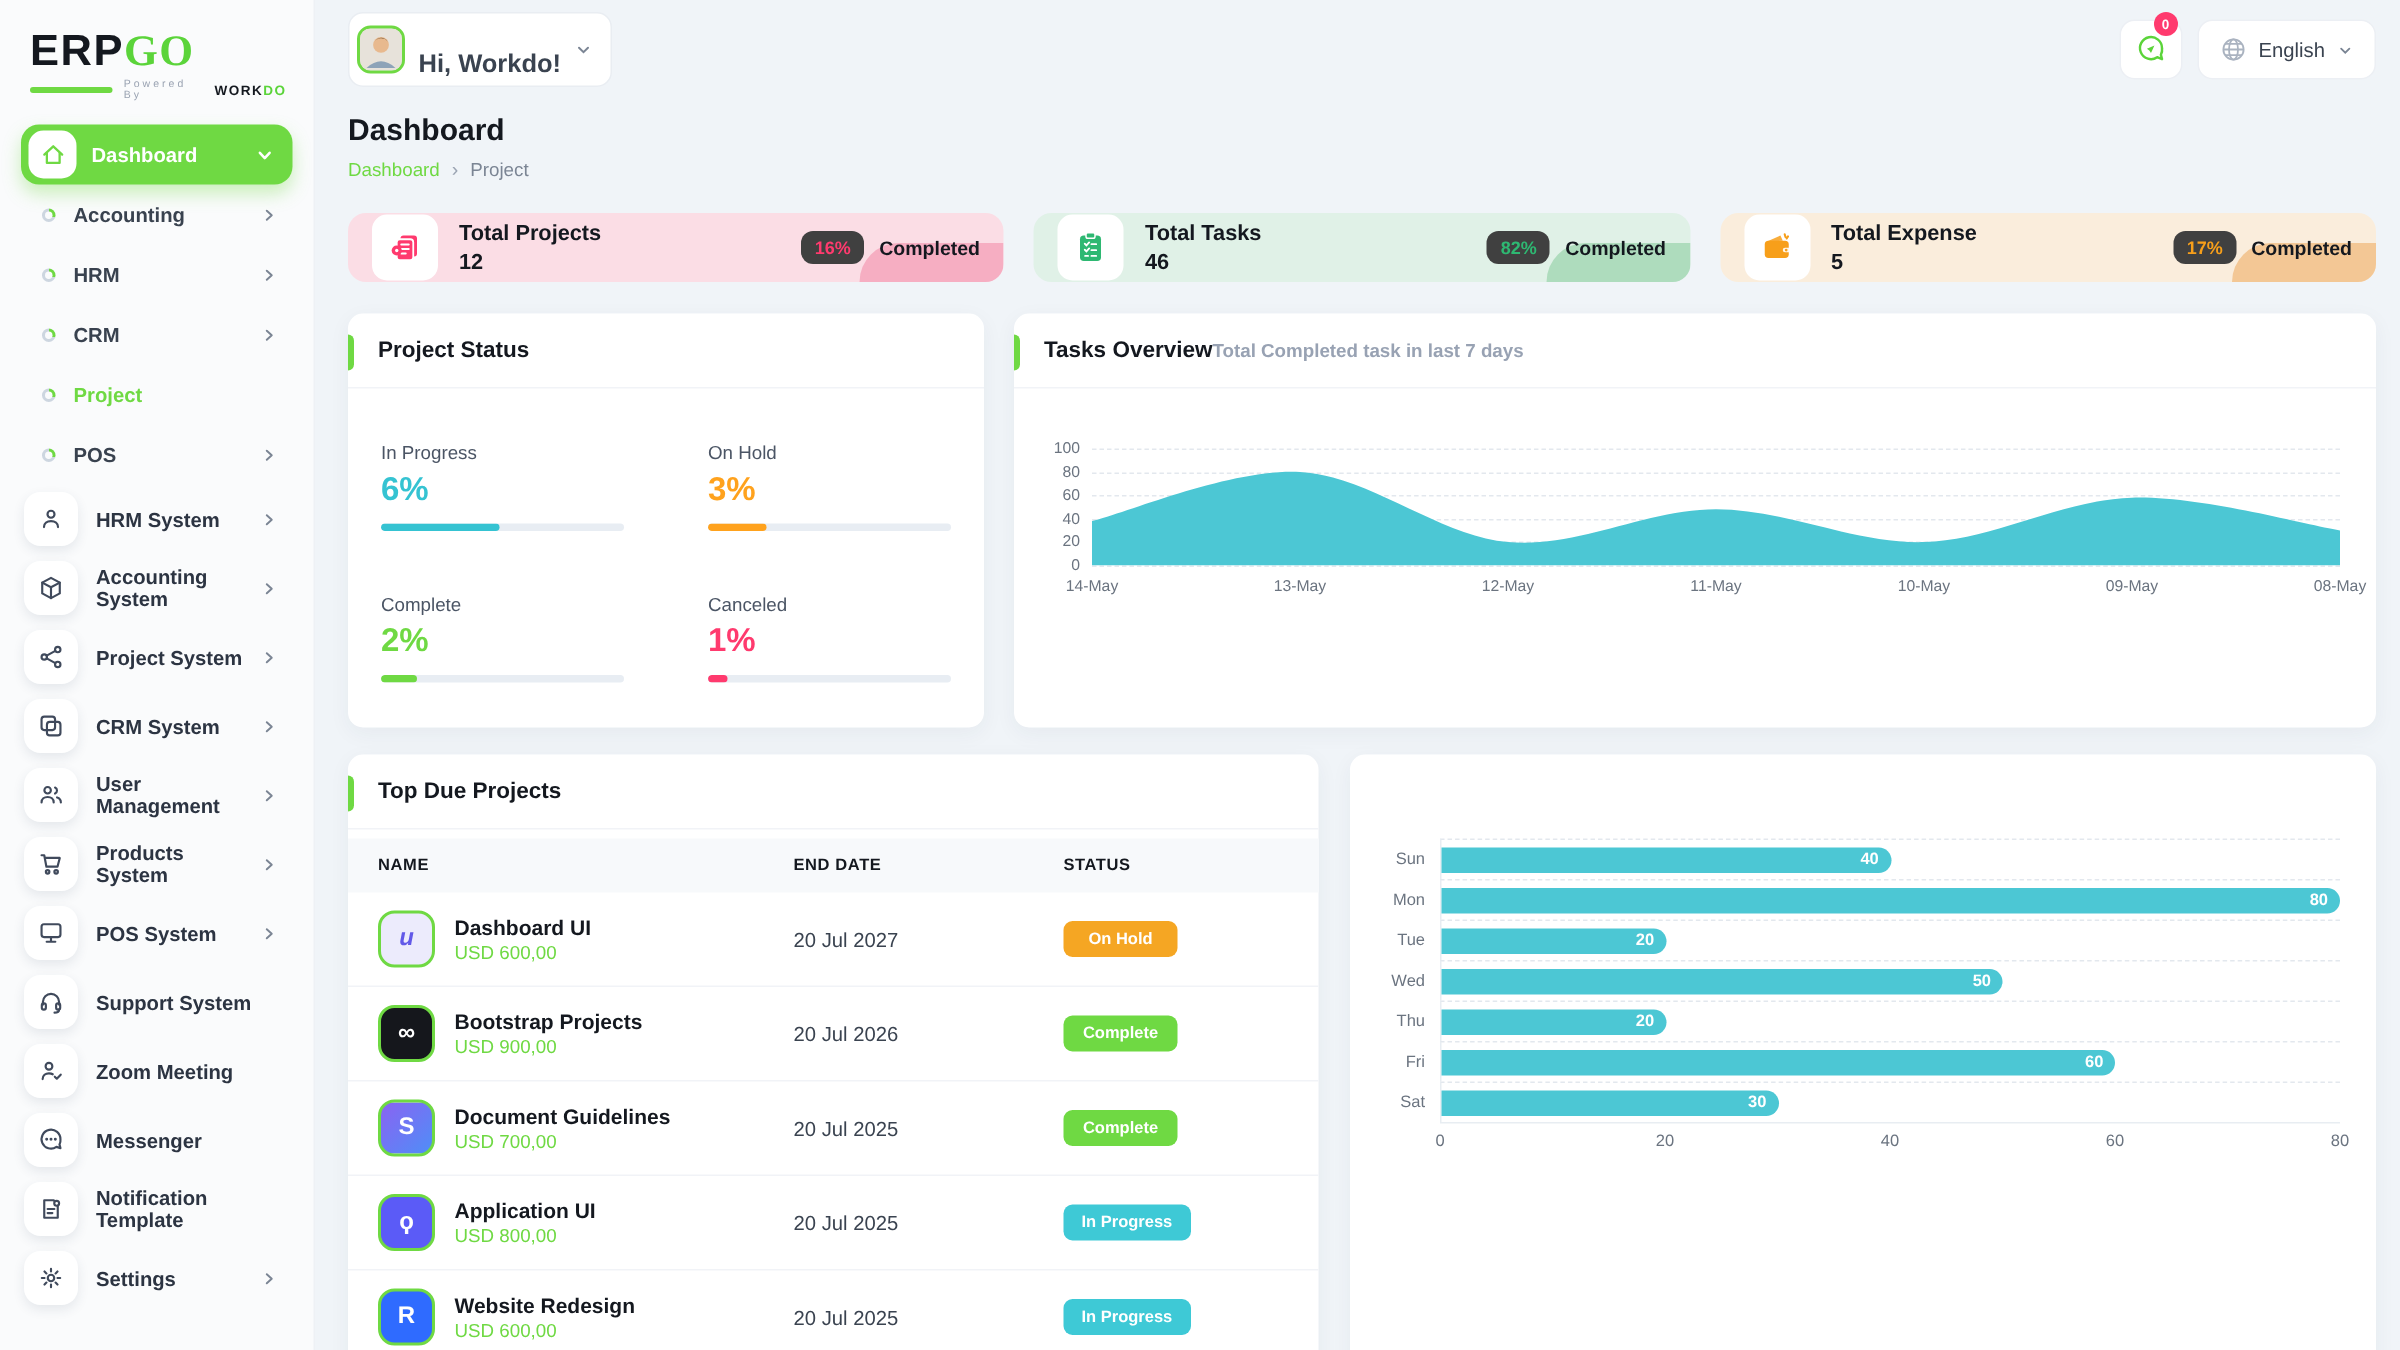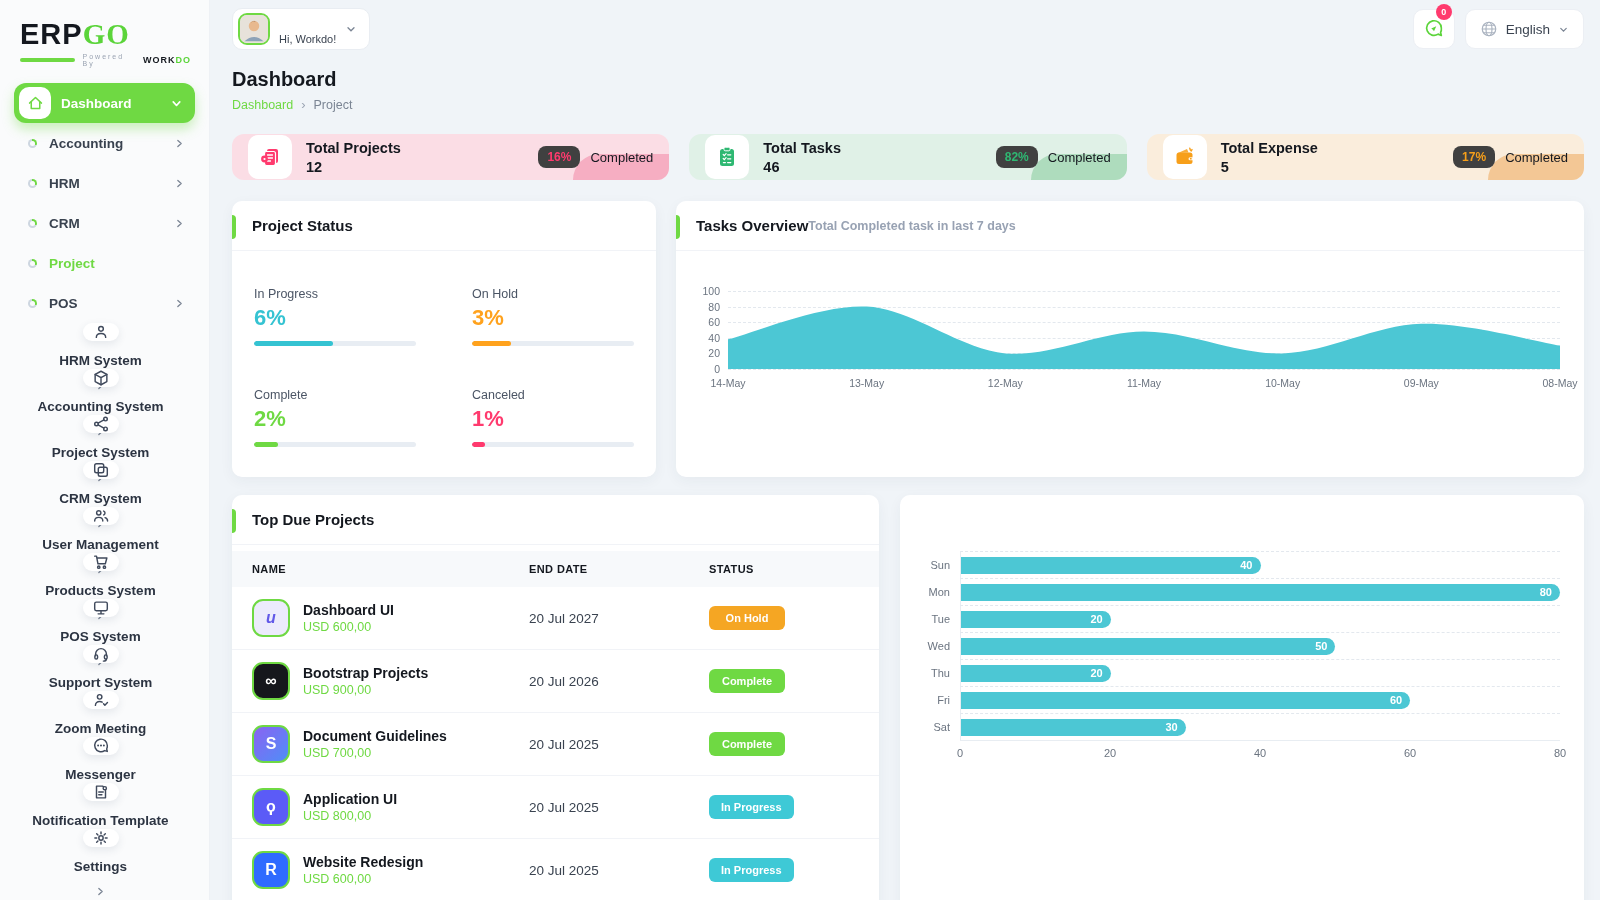--- a/index.html
+++ b/index.html
@@ -26,35 +26,35 @@
   .side-pill .lbl { color:#fff; font-weight:700; font-size:13.5px; flex:1; }
 
   .side-item { height:40px; display:flex; align-items:center; gap:12px; padding:0 10px 0 14px; cursor:pointer; }
   .dot { width:9px; height:9px; border-radius:50%;
     background:conic-gradient(#6fd943 0 110deg, #cdd6e0 110deg 360deg);
     position:relative; }
   .dot::after { content:""; position:absolute; inset:2px; border-radius:50%; background:#fafbfc; }
   .side-item .lbl { font-size:13.5px; font-weight:600; color:#39424f; flex:1; }
   .side-item.active .lbl { color:#6fd943; font-weight:700; }
 
-  .side-tile-item { height:46px; display:flex; align-items:center; gap:12px; padding:0 10px 0 2px; cursor:pointer;flex-direction:column; }
+  .side-tile-item { height:46px; display:flex; align-items:center; gap:12px; padding:0 10px 0 2px; cursor:pointer; }
   .tile { width:36px; height:36px; border-radius:11px; background:#fff;
     box-shadow:0 3px 8px rgba(40,60,90,.10); display:flex; align-items:center; justify-content:center; }
   .side-tile-item .lbl { font-size:13.5px; font-weight:600; color:#2c3442; flex:1; }
 
   .chev { color:#7b8594; display:flex; }
 
   
   .main { margin-left:210px; padding:0 16px 0 22px; }
 
   .topbar { display:flex; align-items:center; justify-content:space-between; padding:8px 0 6px 0; }
   .user-chip { display:flex; align-items:center; gap:9px; background:#fff; border:1px solid #e9edf2;
     border-radius:10px; padding:4px 12px 4px 5px; cursor:pointer; }
   .avatar { width:32px; height:32px; border-radius:9px; border:2px solid #6fd943; background:#e8e4de; overflow:hidden; }
-  .user-chip .lbl { font-size:11px; font-weight:400; color:#3a4350;margin-top:20px; }
+  .user-chip .lbl { font-size:17px; font-weight:700; color:#3a4350;margin-top:20px; }
   .topbar-right { display:flex; gap:10px; }
   .icon-chip { position:relative; width:42px; height:40px; background:#fff; border:1px solid #eceff4;
     border-radius:10px; display:flex; align-items:center; justify-content:center; cursor:pointer; }
   .badge-dot { position:absolute; top:-6px; right:2px; min-width:16px; height:16px; border-radius:9px;
     background:#ff3a6e; color:#fff; font-size:9px; font-weight:700; display:flex; align-items:center;
     justify-content:center; padding:0 4px; }
   .lang-chip { display:flex; align-items:center; gap:8px; background:#fff; border:1px solid #eceff4;
     border-radius:10px; padding:0 14px; height:40px; cursor:pointer; }
   .lang-chip .lbl { font-size:13.5px; color:#3a4350; }
 
@@ -77,21 +77,21 @@
   .orange .stat-wave { background:#f3c795; }
   .stat-iconbox { width:44px; height:44px; border-radius:10px; background:#fff;
     display:flex; align-items:center; justify-content:center; flex-shrink:0; }
   .stat-label { font-size:14.5px; font-weight:700; color:#14181f; }
   .stat-value { font-size:14.5px; font-weight:600; color:#14181f; margin-top:3px; }
   .stat-right { margin-left:auto; display:flex; align-items:center; gap:10px; z-index:1; }
   .pct-badge { background:#404040; border-radius:8px; padding:4px 9px; font-size:12px; font-weight:700; }
   .pink  .pct-badge { color:#ff3a6e; }
   .green .pct-badge { color:#2eb872; }
   .orange .pct-badge { color:#f79f1a; }
-  .completed-lbl { font-size:13px; font-weight:400; color:#14181f; }
+  .completed-lbl { font-size:13px; font-weight:700; color:#14181f; }
 
   
   .row2 { display:grid; grid-template-columns:424px 1fr; gap:20px; margin-top:21px; }
   .row3 { display:grid; grid-template-columns:647px 1fr; gap:21px; margin-top:18px; align-items:start; }
   .card { background:#fff; border-radius:10px; box-shadow:0 4px 14px rgba(35,55,80,.05); position:relative; }
   .card-head { position:relative; display:flex; align-items:center; justify-content:flex-start;
     padding:16px 20px; border-bottom:1px solid #f1f3f7; }
   .card-head::before { content:""; position:absolute; left:0; top:14px; width:4px; height:24px;
     background:#6fd943; border-radius:0 4px 4px 0; }
   .card-title { font-size:15px; font-weight:700; color:#14181f; }

